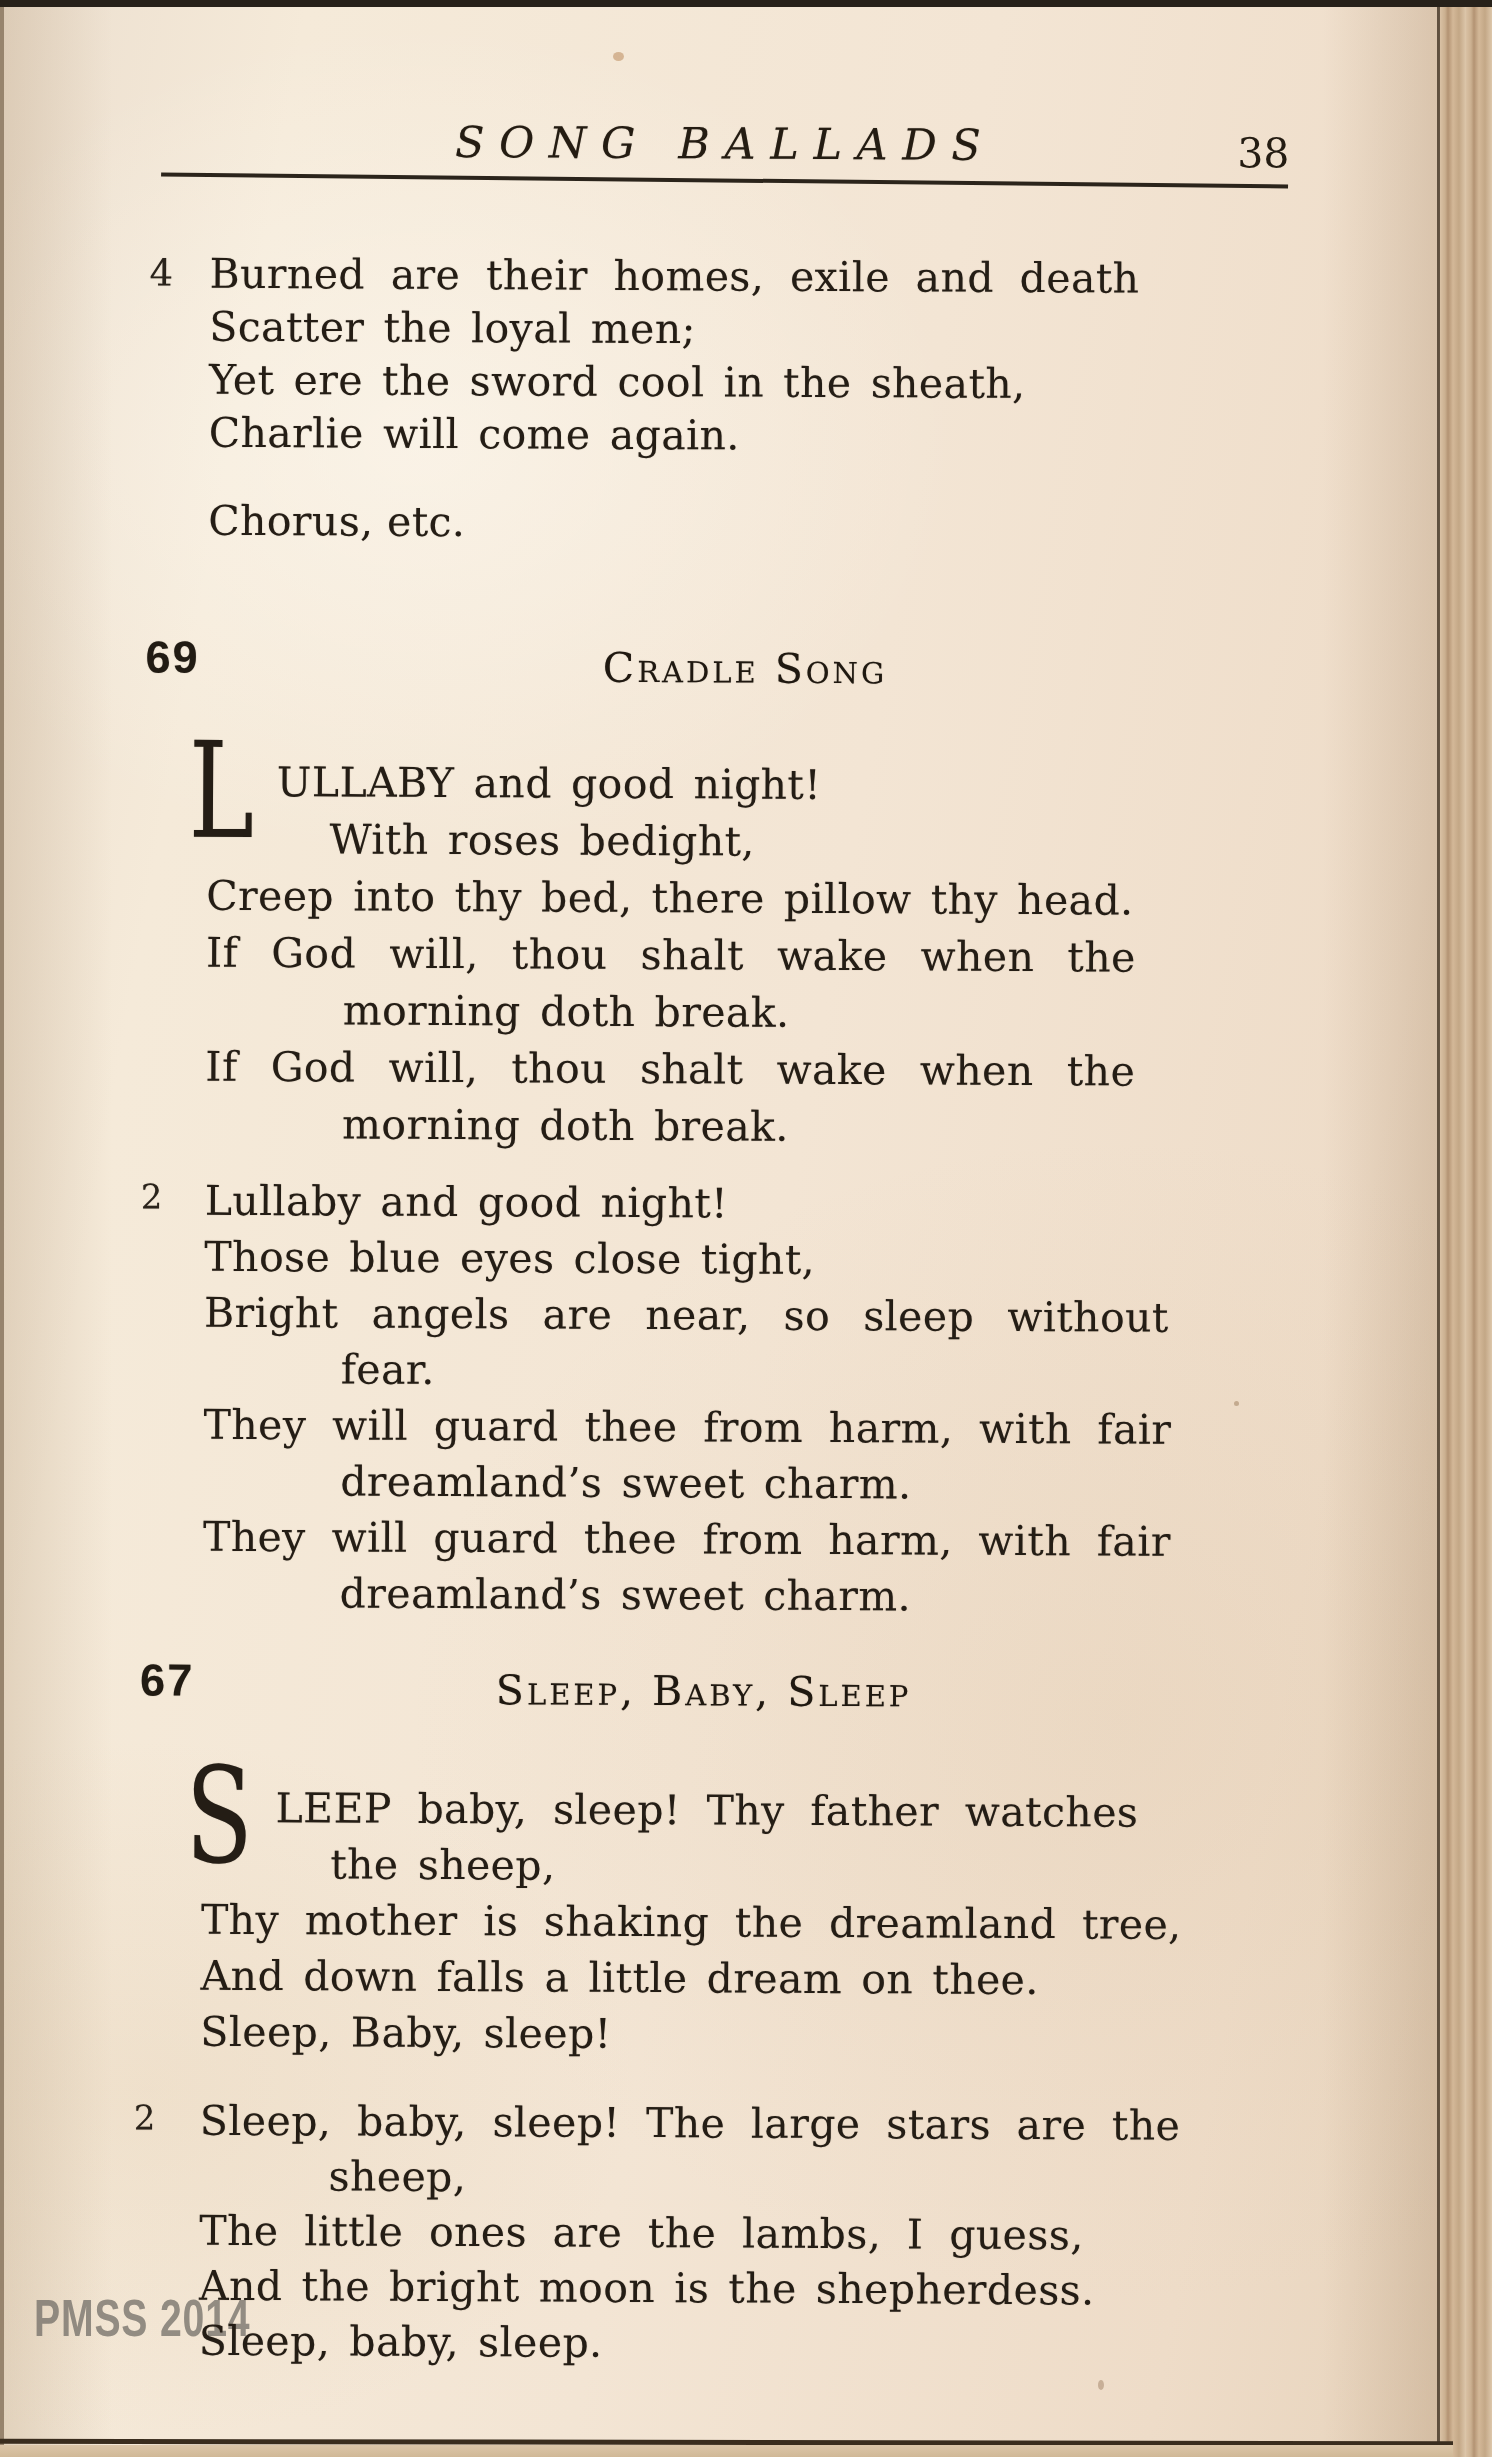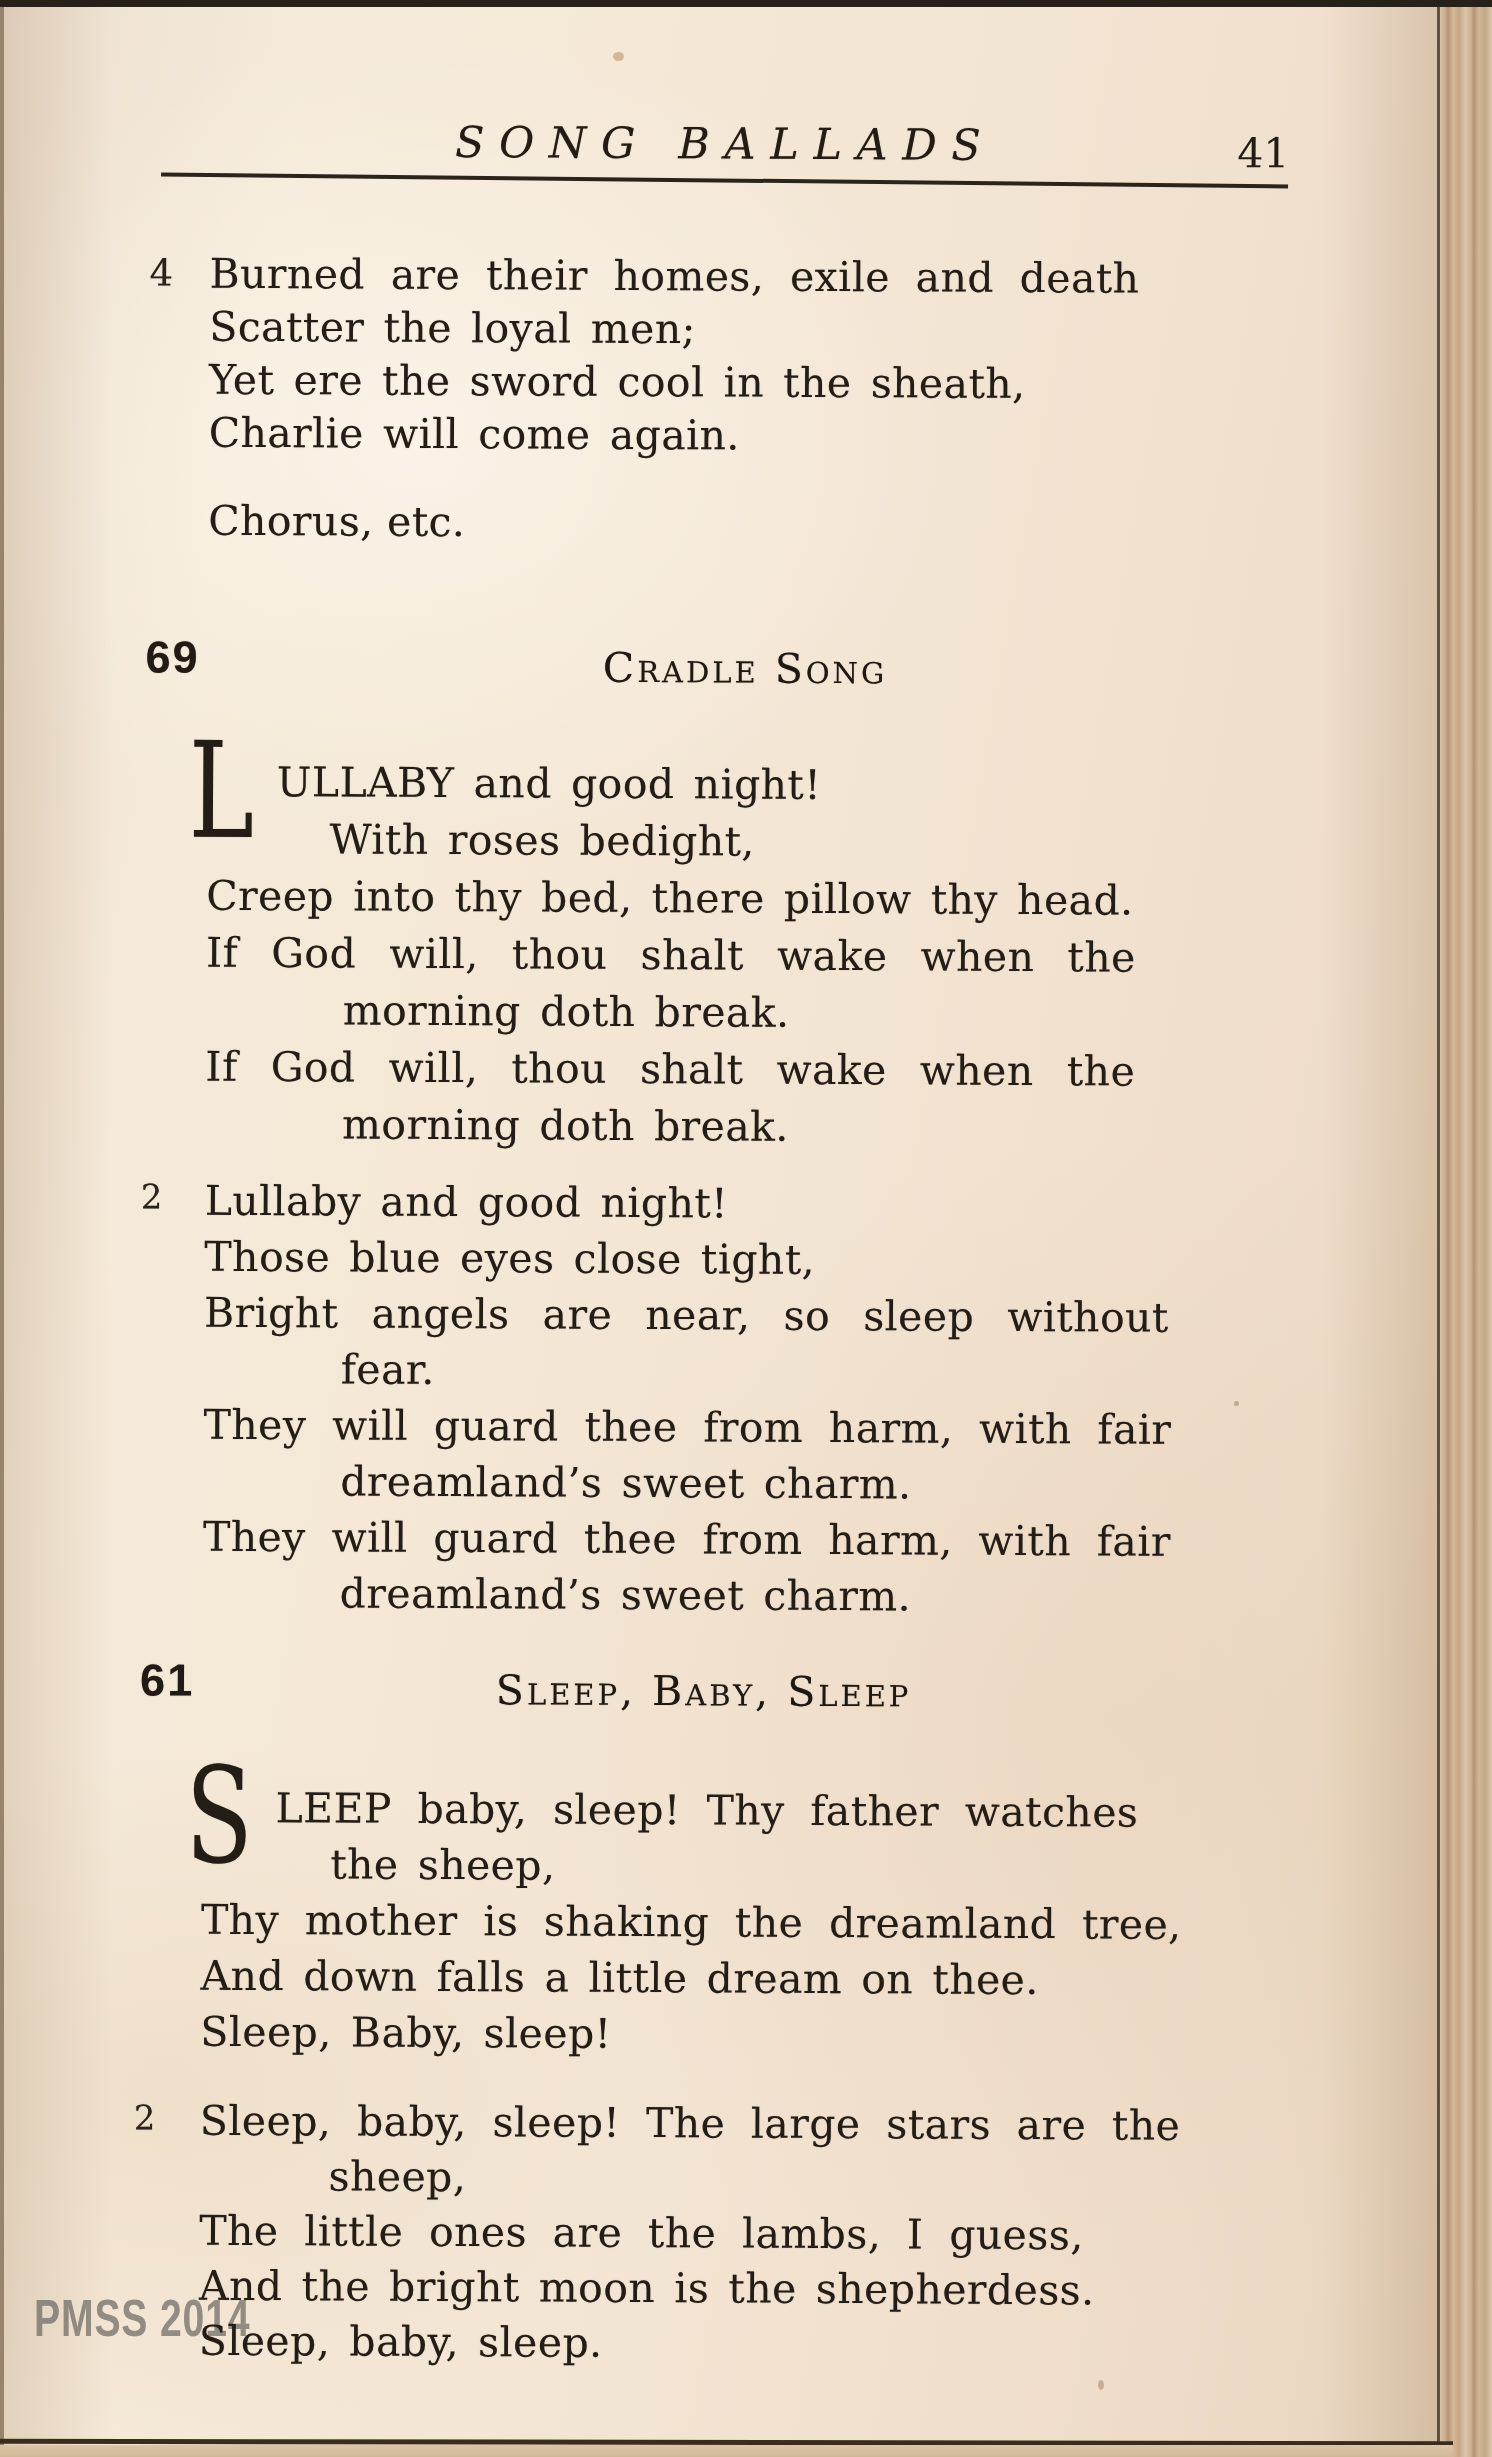--- a/index.html
+++ b/index.html
@@ -56,21 +56,21 @@
 <body>
 
 <div class="scan">
   <div class="mottle"></div>
 
   <div class="wm">PMSS 2014</div>
 
   <div class="content">
 
     <div class="running-head">SONG BALLADS</div>
-    <div class="page-num">41</div>
+    <div class="page-num">38</div>
     <div class="rule"></div>
 
     <div class="vnum" style="left:151px;top:251px">4</div>
     <div class="verse" style="left:211px;top:247px;width:1087px;line-height:53px">
       <div class="ln s2">Burned are their homes, exile and death</div>
       <div class="ln s1">Scatter the loyal men;</div>
       <div class="ln s1">Yet ere the sword cool in the sheath,</div>
       <div class="ln s1">Charlie will come again.</div>
     </div>
     <div class="chorus ln" style="left:211px;top:496px">Chorus, etc.</div>
@@ -94,21 +94,21 @@
       <div class="ln s1">Lullaby and good night!</div>
       <div class="ln s1">Those blue eyes close tight,</div>
       <div class="ln s3">Bright angels are near, so sleep without</div>
       <div class="ln w">fear.</div>
       <div class="ln s2">They will guard thee from harm, with fair</div>
       <div class="ln s1 w">dreamland’s sweet charm.</div>
       <div class="ln s2">They will guard thee from harm, with fair</div>
       <div class="ln s1 w">dreamland’s sweet charm.</div>
     </div>
 
-    <div class="song-num" style="left:149px;top:1654px">61</div>
+    <div class="song-num" style="left:149px;top:1654px">67</div>
     <div class="song-title" style="left:211px;top:1664px;width:1003px">Sleep, Baby, Sleep</div>
 
     <div class="dropcap" style="left:195px;top:1749px">S</div>
     <div class="verse" style="left:211px;top:1779px;width:1087px;line-height:56px">
       <div class="ln s2 plc2">LEEP baby, sleep! Thy father watches</div>
       <div class="ln s1 wn">the sheep,</div>
       <div class="ln s2">Thy mother is shaking the dreamland tree,</div>
       <div class="ln s1">And down falls a little dream on thee.</div>
       <div class="ln s1">Sleep, Baby, sleep!</div>
     </div>

